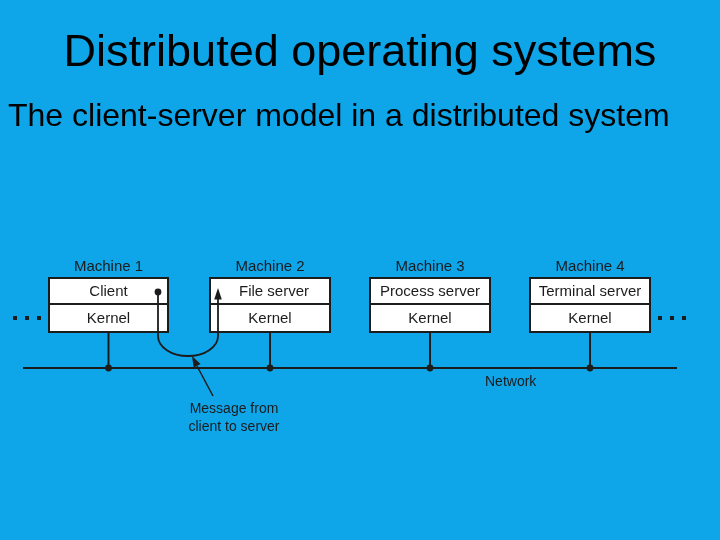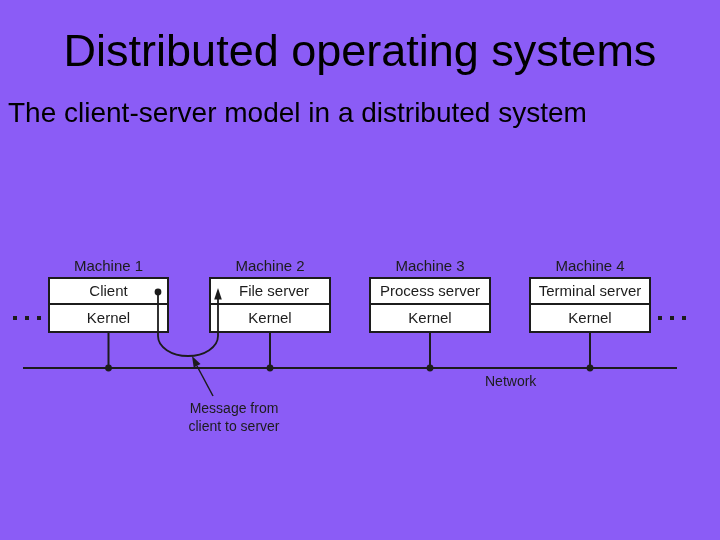--- a/index.html
+++ b/index.html
@@ -4,42 +4,42 @@
 <style>
   html, body {
     margin: 0;
     padding: 0;
     background: #ffffff;
   }
   .slide {
     position: relative;
     width: 720px;
     height: 540px;
-    background: #8b5cf6;
+    background: #0ea5e9;
     overflow: hidden;
     font-family: "Liberation Sans", sans-serif;
     color: #000000;
   }
   .slide-title {
     position: absolute;
     left: 0;
     right: 0;
     top: 26px;
     text-align: center;
     font-size: 45px;
     font-weight: 400;
     line-height: 1.1;
     color: #000000;
     white-space: nowrap;
   }
   .slide-subtitle {
     position: absolute;
     left: 8px;
     top: 97px;
-    font-size: 28px;
+    font-size: 32px;
     font-weight: 400;
     color: #000000;
     white-space: nowrap;
   }
   .diagram-svg {
     position: absolute;
     left: 0;
     top: 240px;
     width: 720px;
     height: 210px;

